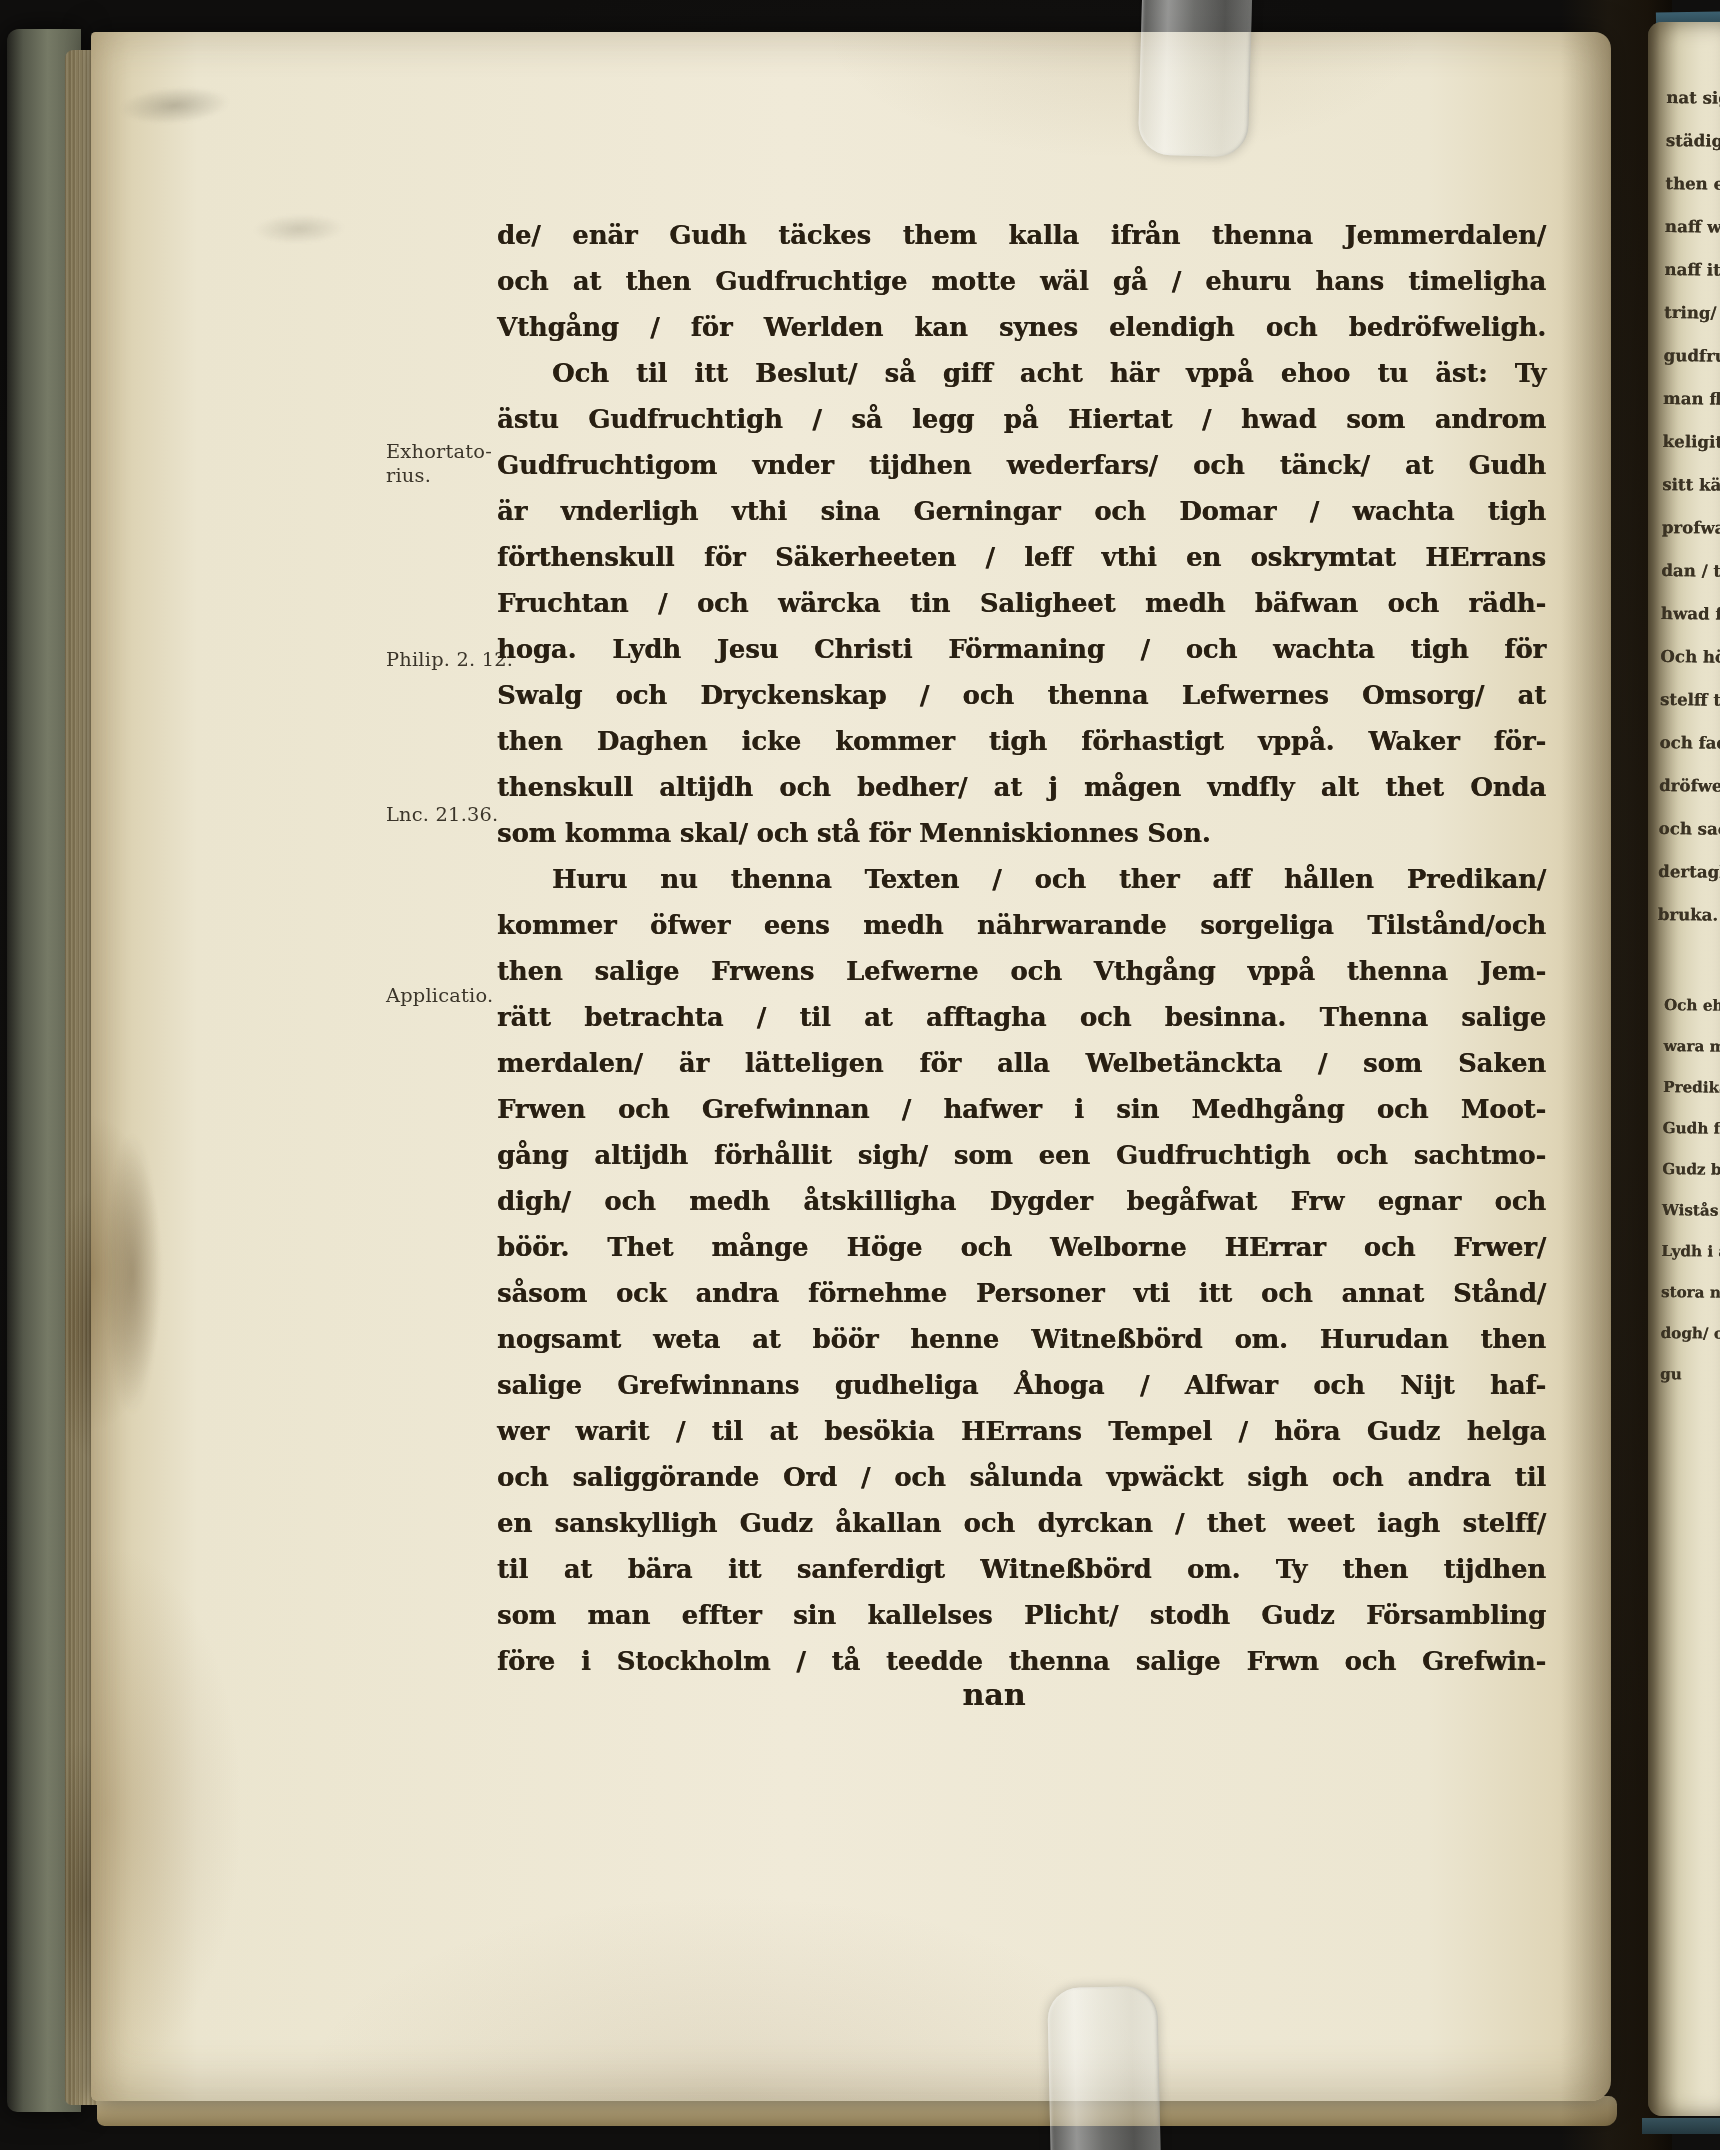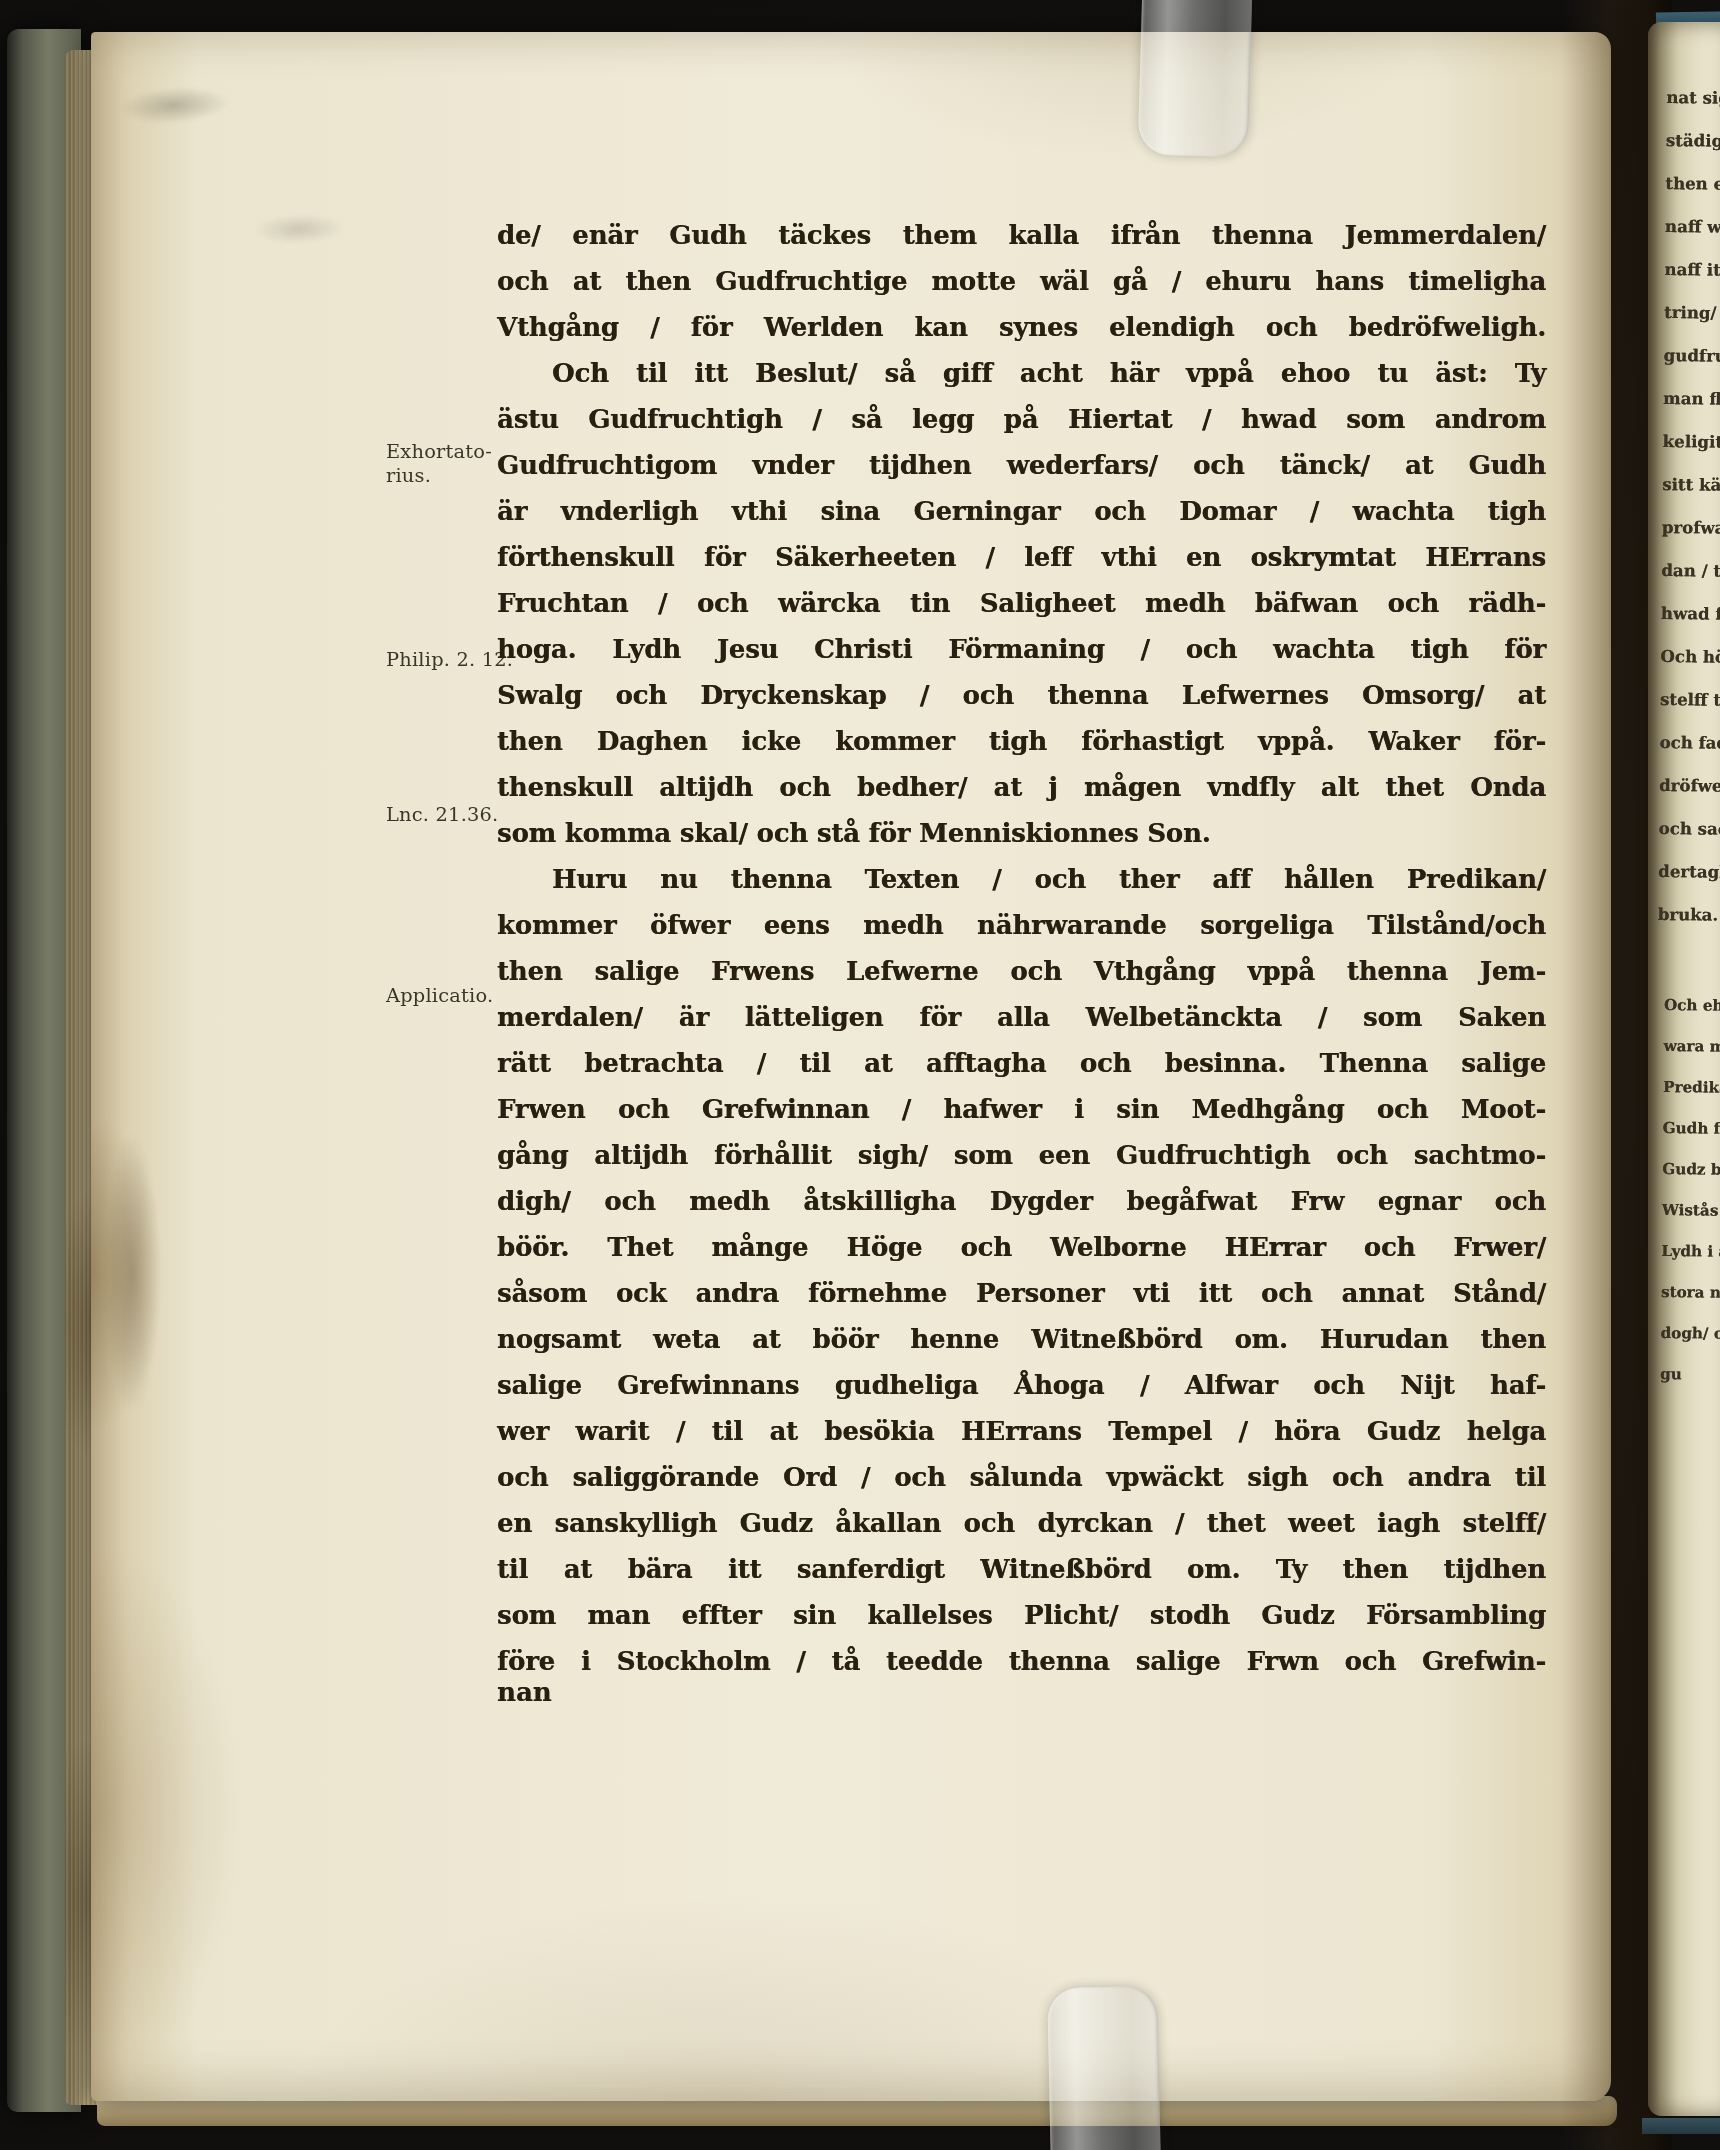--- a/index.html
+++ b/index.html
@@ -46,23 +46,23 @@
     font-family:"DejaVu Serif",serif;letter-spacing:0.2px;}
 
   
   .body-text{position:absolute;left:497px;top:212px;width:1049px;
     font-family:"DejaVu Serif",serif;font-weight:700;font-size:26px;line-height:46px;
     color:#281f12;letter-spacing:-0.2px;
     text-shadow:0.3px 0 0 rgba(40,31,18,.85);}
   .body-text .line{text-align:justify;text-align-last:justify;white-space:normal;height:46px;overflow:visible;}
   .body-text .line.last{text-align-last:left;}
   .body-text .line.indent{text-indent:55px;}
-  .catchword{position:absolute;left:497px;top:1677px;width:1049px;text-align:left;
+  .catchword{position:absolute;left:497px;top:1677px;width:1049px;text-align:center;
     padding-right:55px;box-sizing:border-box;font-family:"DejaVu Serif",serif;font-weight:700;
-    font-size:26px;color:#281f12;text-shadow:0.3px 0 0 rgba(40,31,18,.85);}
+    font-size:30px;color:#281f12;text-shadow:0.3px 0 0 rgba(40,31,18,.85);}
 
   
   .gutter-shadow{position:absolute;left:1561px;top:0;width:111px;height:2151px;z-index:4;
     background:linear-gradient(90deg, rgba(0,0,0,0) 0%, rgba(62,46,20,.28) 42%, rgba(28,20,9,.75) 78%, rgba(14,10,5,.92) 100%);}
   .cover-teal-top{position:absolute;left:1656px;top:12px;width:65px;height:15.7px;z-index:4;
     background:linear-gradient(180deg,#3c6070,#29434e);transform:rotate(-1deg);}
   .cover-teal-bottom{position:absolute;left:1642px;top:2118px;width:79px;height:15.7px;z-index:4;
     background:linear-gradient(180deg,#37525c,#24383f);}
   .right-page{position:absolute;left:1648px;top:22px;width:73px;height:2094px;z-index:5;
     border-radius:14px 0 0 14px;
@@ -125,22 +125,22 @@
       <div class="line">förthenskull för Säkerheeten / leff vthi en oskrymtat HErrans</div>
       <div class="line">Fruchtan / och wärcka tin Saligheet medh bäfwan och rädh-</div>
       <div class="line">hoga.  Lydh Jesu Christi Förmaning / och wachta tigh för</div>
       <div class="line">Swalg och Dryckenskap / och thenna Lefwernes Omsorg/ at</div>
       <div class="line">then Daghen icke kommer tigh förhastigt vppå.  Waker för-</div>
       <div class="line">thenskull altijdh och bedher/ at j mågen vndfly alt thet Onda</div>
       <div class="line last">som komma skal/ och stå för Menniskionnes Son.</div>
       <div class="line indent">Huru nu thenna Texten / och ther aff hållen Predikan/</div>
       <div class="line">kommer öfwer eens medh nährwarande sorgeliga Tilstånd/och</div>
       <div class="line">then salige Frwens Lefwerne och Vthgång vppå thenna Jem-</div>
+      <div class="line">rätt betrachta / til at afftagha och besinna.  Thenna salige</div>
       <div class="line">merdalen/ är lätteligen för alla Welbetänckta / som Saken</div>
-      <div class="line">rätt betrachta / til at afftagha och besinna.  Thenna salige</div>
       <div class="line">Frwen och Grefwinnan / hafwer i sin Medhgång och Moot-</div>
       <div class="line">gång altijdh förhållit sigh/ som een Gudfruchtigh och sachtmo-</div>
       <div class="line">digh/ och medh åtskilligha Dygder begåfwat Frw egnar och</div>
       <div class="line">böör.  Thet månge Höge och Welborne HErrar och Frwer/</div>
       <div class="line">såsom ock andra förnehme Personer vti itt och annat Stånd/</div>
       <div class="line">nogsamt weta at böör henne Witneßbörd om.  Hurudan then</div>
       <div class="line">salige Grefwinnans gudheliga Åhoga / Alfwar och Nijt haf-</div>
       <div class="line">wer warit / til at besökia HErrans Tempel / höra Gudz helga</div>
       <div class="line">och saliggörande Ord / och sålunda vpwäckt sigh och andra til</div>
       <div class="line">en sanskylligh Gudz åkallan och dyrckan / thet weet iagh stelff/</div>

